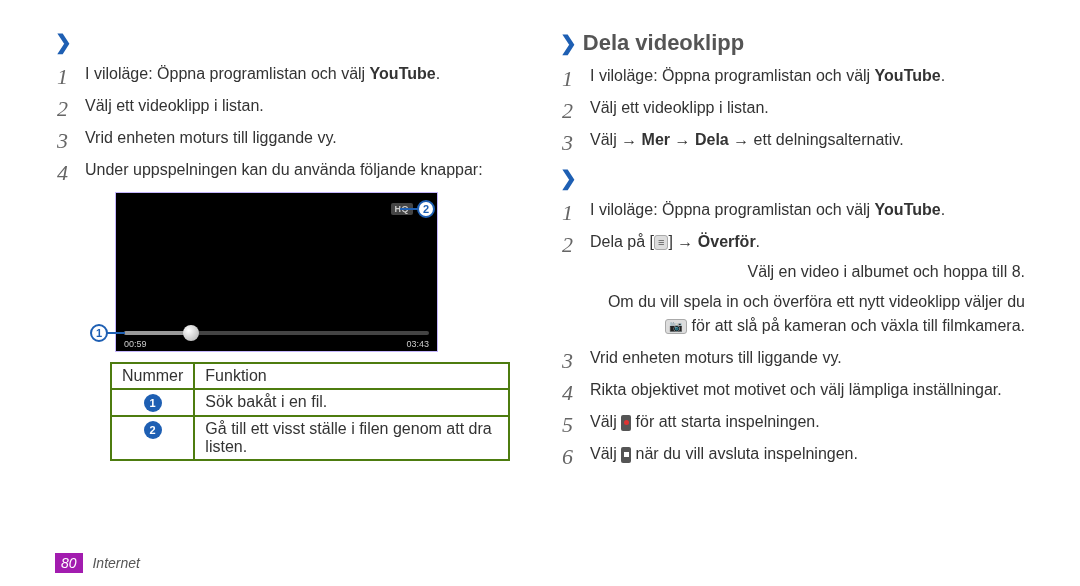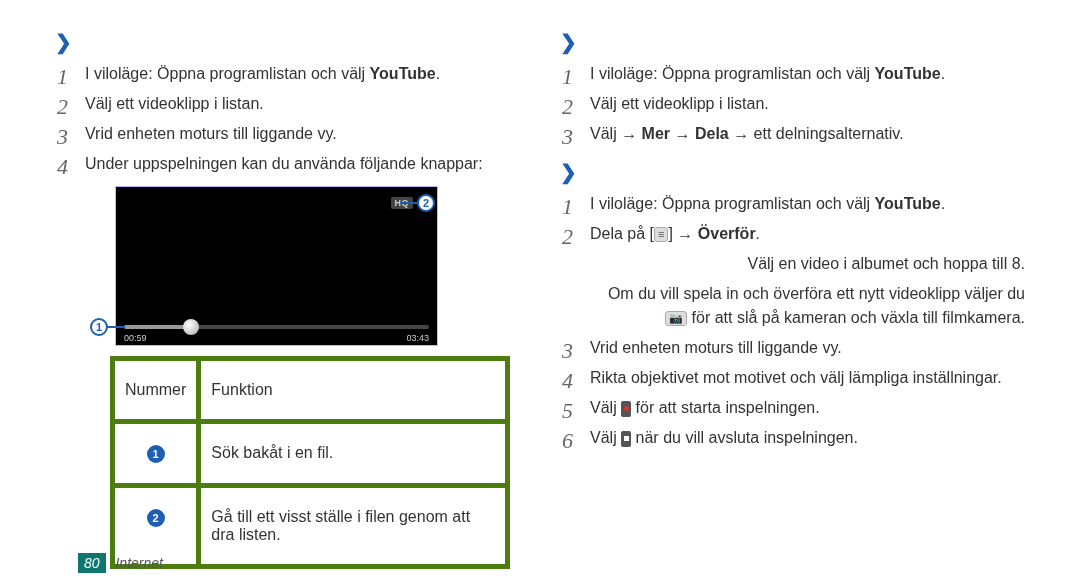--- a/index.html
+++ b/index.html
@@ -35,20 +35,21 @@
     list-style: none;
     counter-reset: step;
     padding-left: 0;
   }
   ol.steps > li {
     counter-increment: step;
     position: relative;
     padding-left: 30px;
     margin-bottom: 6px;
     line-height: 1.5;
+    margin-top: 8px;
   }
   ol.steps > li::before {
     content: counter(step);
     position: absolute;
     left: 2px;
     top: -2px;
     font-family: "Times New Roman", serif;
     font-style: italic;
     font-size: 22px;
     color: #666;
@@ -149,22 +150,22 @@
   }
   .line-1 { left: -8px; bottom: 18px; width: 18px; }
   .line-2 { right: -8px; top: 16px; width: 18px; }
   .ftable {
     border-collapse: collapse;
     margin: 8px 0 0 55px;
     width: 400px;
     font-size: 16px;
   }
   .ftable td, .ftable th {
-    border: 5px solid #4d7c0f;
-    padding: 20px 10px;
+    border: 2px solid #4d7c0f;
+    padding: 3px 10px;
     text-align: left;
     vertical-align: top;
     font-weight: normal;
   }
   .ftable td.num {
     text-align: center;
     width: 80px;
   }
   .marker {
     display: inline-flex;
@@ -223,26 +224,25 @@
     top: 5px; left: 2.5px;
   }
   .footer {
     position: absolute;
     bottom: 15px;
     left: 55px;
     font-size: 14px;
     color: #555;
   }
   .footer .pn {
-    background: #0f766e;
+    background: #a21caf;
     color: #fff;
     padding: 2px 6px;
     font-style: italic;
     margin-right: 6px;
-    margin-left: 23px;
   }
   .footer .sec {
     font-style: italic;
   }
 </style>
 </head>
 <body>
 
 <div class="columns">
 
@@ -290,20 +290,21 @@
         <td class="num"><span class="marker">2</span></td>
         <td>Gå till ett visst ställe i filen genom att dra listen.</td>
       </tr>
     </tbody>
       </table>
   </div>
 
   <div class="col">
     <div class="section-title">
       <span class="chev">❯</span>
+      <span>Dela videoklipp</span>
     </div>
     <ol class="steps">
       <li>
         <span>I viloläge: Öppna programlistan och välj </span><span class="bold">YouTube</span><span>.</span>
       </li>
       <li><span>Välj ett videoklipp i listan.</span></li>
       <li>
         <span>Välj → </span><span class="bold">Mer</span><span> → </span><span class="bold">Dela</span><span> → ett delningsalternativ.</span>
       </li>
     </ol>

